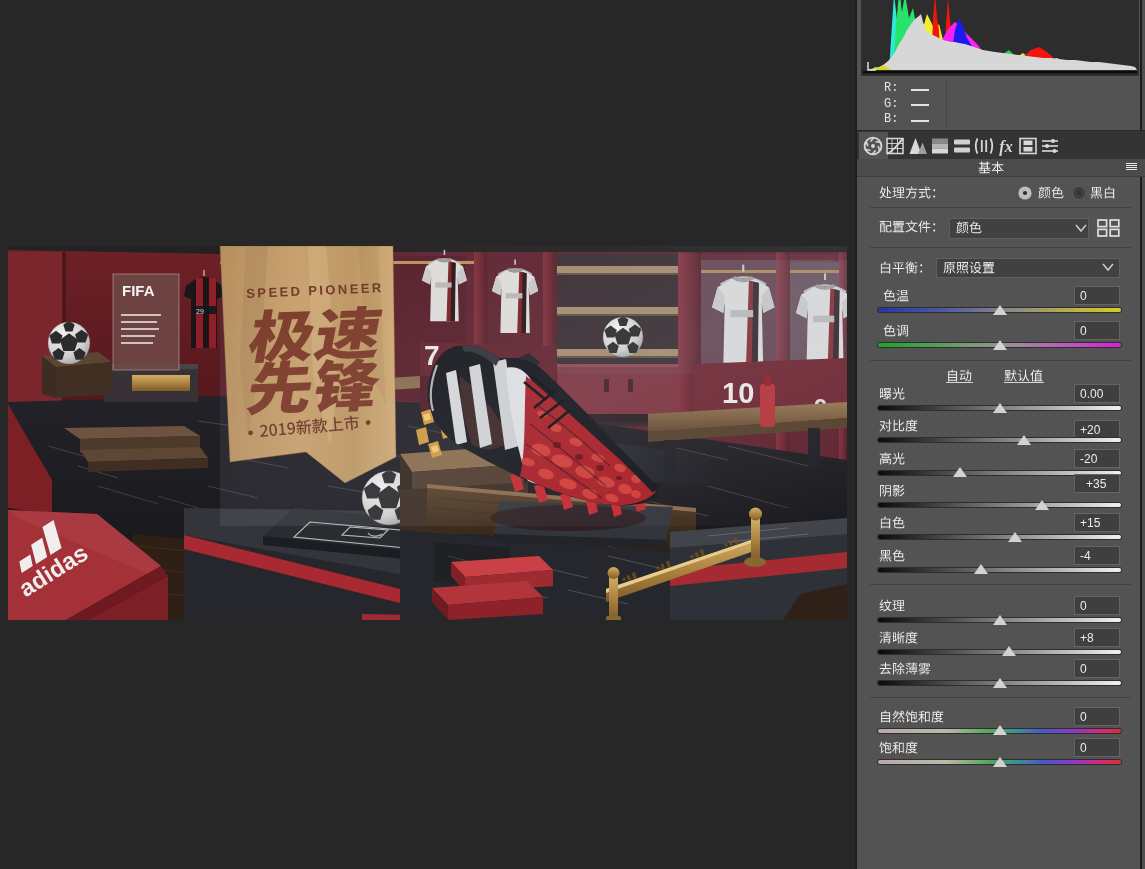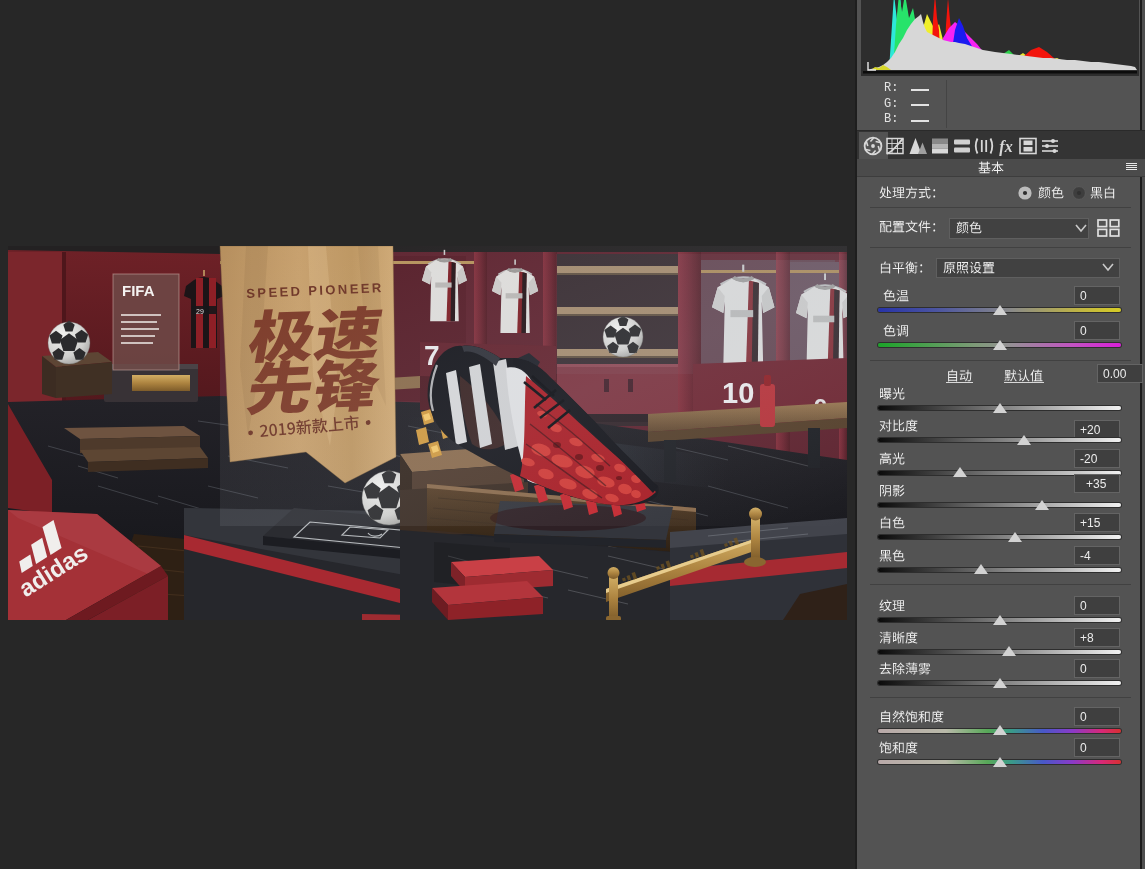--- a/index.html
+++ b/index.html
@@ -561,21 +561,21 @@
       <path d="M3.1 -5.3H10.1V-3.4H3.1ZM3.1 -6.3V-8.2H10.1V-6.3ZM3.1 -2.5H10.1V-0.6H3.1ZM5.9 -10.9C5.8 -10.4 5.6 -9.7 5.4 -9.1H2.1V1.1H3.1V0.3H10.1V1.0H11.1V-9.1H6.4C6.6 -9.6 6.8 -10.2 7.0 -10.8Z M14.2 -9.9V-9.0H19.2V-9.9ZM21.5 -10.7C21.5 -9.8 21.5 -8.8 21.4 -7.9H19.6V-7.0H21.4C21.3 -4.0 20.7 -1.3 19.0 0.3C19.2 0.5 19.6 0.8 19.7 1.0C21.6 -0.8 22.2 -3.8 22.4 -7.0H24.3C24.2 -2.4 24.0 -0.6 23.6 -0.2C23.5 -0.1 23.4 -0.1 23.1 -0.1C22.9 -0.1 22.2 -0.1 21.4 -0.1C21.6 0.2 21.7 0.6 21.7 0.8C22.4 0.9 23.2 0.9 23.6 0.8C24.0 0.8 24.2 0.7 24.5 0.4C24.9 -0.2 25.1 -2.1 25.3 -7.4C25.3 -7.6 25.3 -7.9 25.3 -7.9H22.4C22.4 -8.8 22.5 -9.8 22.5 -10.7ZM14.2 -0.6 14.2 -0.6V-0.6C14.5 -0.7 14.9 -0.9 18.6 -1.7L18.8 -0.8L19.7 -1.1C19.4 -2.0 18.8 -3.6 18.3 -4.7L17.5 -4.5C17.8 -3.9 18.0 -3.2 18.3 -2.5L15.2 -1.9C15.7 -3.0 16.2 -4.5 16.5 -5.9H19.4V-6.8H13.7V-5.9H15.5C15.2 -4.3 14.6 -2.8 14.4 -2.4C14.2 -1.9 14.1 -1.5 13.8 -1.5C14.0 -1.2 14.1 -0.8 14.2 -0.6Z" fill="#f0f0f0"></path>
     </svg>
     <div class="abs" style="left:946px;top:381.5px;width:27px;height:1px;background:#d8d8d8;"></div>
     <svg style="position:absolute;left:1004px;top:369px;" width="42" height="18" viewBox="0 -11.44 42 18">
       <path d="M9.9 -9.9C10.4 -9.2 11.0 -8.3 11.3 -7.8L12.0 -8.2C11.7 -8.7 11.1 -9.6 10.5 -10.2ZM2.1 -9.1C2.4 -8.5 2.5 -7.6 2.5 -7.1L3.1 -7.2C3.0 -7.8 2.9 -8.6 2.6 -9.2ZM2.6 -1.5C2.7 -0.8 2.8 0.1 2.8 0.7L3.4 0.6C3.5 0.0 3.4 -0.9 3.3 -1.6ZM3.9 -1.5C4.1 -0.9 4.3 -0.0 4.3 0.5L5.0 0.4C4.9 -0.2 4.8 -1.0 4.5 -1.7ZM5.2 -1.6C5.5 -1.1 5.7 -0.4 5.8 0.0L6.4 -0.2C6.3 -0.7 6.1 -1.3 5.8 -1.8ZM1.5 -1.8C1.2 -1.1 0.8 -0.1 0.4 0.5L1.1 0.8C1.5 0.2 1.9 -0.8 2.1 -1.6ZM4.8 -9.2C4.7 -8.6 4.4 -7.7 4.3 -7.1L4.7 -7.0C4.9 -7.5 5.2 -8.3 5.4 -9.0ZM8.9 -10.9V-8.0L8.9 -7.2H6.7V-6.2H8.8C8.7 -4.1 8.1 -1.6 6.2 0.4C6.5 0.6 6.8 0.8 7.0 1.0C8.4 -0.6 9.1 -2.4 9.4 -4.1C10.0 -1.9 10.8 -0.1 12.1 1.0C12.2 0.7 12.5 0.4 12.7 0.2C11.1 -1.0 10.2 -3.4 9.7 -6.2H12.3V-7.2H9.7L9.7 -8.0V-10.9ZM1.9 -9.8H3.5V-6.6H1.9ZM4.1 -9.8H5.5V-6.6H4.1ZM1.1 -4.9V-4.1H3.3V-3.1L0.8 -3.0L0.8 -2.1C2.3 -2.2 4.4 -2.3 6.5 -2.5L6.5 -3.3L4.2 -3.1V-4.1H6.3V-4.9H4.2V-5.8H6.3V-10.5H1.2V-5.8H3.3V-4.9Z M14.8 -10.1C15.5 -9.5 16.4 -8.6 16.8 -8.1L17.5 -8.8C17.0 -9.3 16.1 -10.1 15.5 -10.7ZM21.1 -10.9C21.1 -6.5 21.1 -1.9 17.8 0.4C18.1 0.5 18.4 0.8 18.6 1.0C20.3 -0.2 21.2 -2.1 21.6 -4.3C22.1 -2.4 23.0 -0.2 24.9 1.0C25.0 0.8 25.3 0.5 25.6 0.3C22.7 -1.5 22.1 -5.6 22.0 -6.9C22.1 -8.2 22.1 -9.6 22.1 -10.9ZM13.6 -6.8V-5.9H15.8V-1.4C15.8 -0.8 15.4 -0.4 15.1 -0.2C15.3 -0.0 15.5 0.3 15.6 0.5C15.8 0.3 16.2 0.0 18.6 -1.7C18.6 -1.9 18.4 -2.3 18.4 -2.6L16.7 -1.5V-6.8Z M33.8 -10.9C33.7 -10.5 33.7 -10.1 33.6 -9.6H30.3V-8.7H33.5C33.4 -8.3 33.3 -7.9 33.2 -7.5H31.0V-0.2H29.7V0.7H38.5V-0.2H37.3V-7.5H34.1C34.2 -7.9 34.3 -8.3 34.4 -8.7H38.1V-9.6H34.6L34.8 -10.9ZM31.9 -0.2V-1.3H36.4V-0.2ZM31.9 -4.9H36.4V-3.8H31.9ZM31.9 -5.7V-6.7H36.4V-5.7ZM31.9 -3.1H36.4V-2.0H31.9ZM29.4 -10.9C28.7 -8.9 27.6 -7.0 26.4 -5.7C26.6 -5.5 26.9 -5.0 27.0 -4.8C27.3 -5.2 27.7 -5.7 28.1 -6.2V1.0H29.0V-7.7C29.5 -8.6 30.0 -9.6 30.3 -10.6Z" fill="#f0f0f0"></path>
     </svg>
     <div class="abs" style="left:1004px;top:381.5px;width:40px;height:1px;background:#d8d8d8;"></div>
     <svg style="position:absolute;left:879px;top:387px;" width="29" height="18" viewBox="0 -11.44 29 18">
       <path d="M6.0 -8.4H10.6V-7.7H6.0ZM6.0 -9.8H10.6V-9.0H6.0ZM5.8 -2.2C6.2 -1.9 6.6 -1.5 6.8 -1.2L7.4 -1.6C7.2 -1.9 6.8 -2.3 6.4 -2.6ZM3.2 -5.4V-2.4H1.8V-5.4ZM3.2 -6.3H1.8V-9.1H3.2ZM1.0 -10.0V-0.5H1.8V-1.5H4.0V-10.0ZM4.9 -6.2V-5.5H6.4V-4.5H4.5V-3.8H6.3C5.7 -3.2 4.8 -2.7 4.0 -2.4C4.2 -2.3 4.5 -2.0 4.6 -1.8C5.5 -2.2 6.6 -3.0 7.2 -3.8H9.7C10.2 -3.0 11.2 -2.2 12.0 -1.8C12.1 -2.0 12.4 -2.2 12.5 -2.4C11.9 -2.7 11.1 -3.2 10.5 -3.8H12.4V-4.5H10.4V-5.5H12.0V-6.2H10.4V-7.0H11.6V-10.5H5.1V-7.0H6.4V-6.2ZM7.3 -7.0H9.6V-6.2H7.3ZM7.3 -4.5V-5.5H9.6V-4.5ZM10.3 -2.6C10.0 -2.3 9.5 -1.7 9.1 -1.4L8.8 -1.5V-3.4H7.9V-1.5C6.6 -1.0 5.2 -0.5 4.3 -0.1L4.6 0.6C5.6 0.2 6.8 -0.3 7.9 -0.8V0.1C7.9 0.3 7.9 0.3 7.7 0.3C7.6 0.3 7.0 0.3 6.5 0.3C6.6 0.5 6.7 0.8 6.7 1.0C7.5 1.0 8.0 1.0 8.4 0.9C8.7 0.8 8.8 0.6 8.8 0.2V-0.7C9.8 -0.4 10.8 0.2 11.5 0.6L11.9 -0.1C11.4 -0.4 10.6 -0.8 9.7 -1.1C10.1 -1.4 10.5 -1.8 10.9 -2.2Z M14.8 -10.0C15.5 -8.9 16.1 -7.6 16.3 -6.7L17.3 -7.1C17.0 -8.0 16.3 -9.3 15.7 -10.3ZM23.3 -10.4C23.0 -9.4 22.3 -8.0 21.7 -7.1L22.5 -6.7C23.1 -7.6 23.8 -8.9 24.3 -10.1ZM19.0 -10.9V-6.0H13.7V-5.0H17.2C17.0 -2.6 16.5 -0.7 13.4 0.2C13.7 0.4 13.9 0.8 14.1 1.0C17.3 -0.0 18.0 -2.2 18.2 -5.0H20.6V-0.4C20.6 0.7 20.9 1.0 22.1 1.0C22.3 1.0 23.7 1.0 24.0 1.0C25.1 1.0 25.4 0.5 25.5 -1.7C25.2 -1.8 24.8 -1.9 24.6 -2.1C24.5 -0.2 24.4 0.1 23.9 0.1C23.6 0.1 22.5 0.1 22.2 0.1C21.7 0.1 21.6 0.0 21.6 -0.4V-5.0H25.3V-6.0H20.0V-10.9Z" fill="#f0f0f0"></path>
     </svg>
-    <div class="vbox" style="left:1074px;top:364px;margin-left:23px;">0.00</div>
+    <div class="vbox" style="left:1074px;top:384px;">0.00</div>
     <div class="track" style="left:878px;top:406px;background:linear-gradient(to right,#0a0a0a,#f2f2f2);"></div>
     <div class="thumb" style="left:992.5px;top:402.5px;"></div>
     <svg style="position:absolute;left:879px;top:419px;" width="42" height="18" viewBox="0 -11.44 42 18">
       <path d="M6.5 -5.1C7.1 -4.2 7.7 -3.0 7.9 -2.2L8.8 -2.6C8.6 -3.4 8.0 -4.6 7.3 -5.5ZM1.2 -5.9C2.0 -5.2 2.8 -4.3 3.6 -3.5C2.8 -1.8 1.8 -0.5 0.6 0.2C0.8 0.4 1.1 0.8 1.3 1.0C2.5 0.2 3.5 -1.0 4.3 -2.6C4.9 -1.9 5.3 -1.2 5.7 -0.6L6.4 -1.4C6.1 -2.0 5.4 -2.8 4.7 -3.7C5.3 -5.1 5.8 -6.9 6.0 -9.0L5.3 -9.2L5.2 -9.2H0.9V-8.3H4.9C4.7 -6.9 4.4 -5.6 4.0 -4.5C3.3 -5.2 2.6 -5.9 1.9 -6.5ZM9.9 -10.9V-7.8H6.3V-6.9H9.9V-0.3C9.9 -0.1 9.9 0.0 9.6 0.0C9.4 0.0 8.7 0.0 7.9 0.0C8.0 0.3 8.1 0.8 8.2 1.0C9.3 1.0 10.0 1.0 10.3 0.8C10.8 0.7 10.9 0.4 10.9 -0.3V-6.9H12.5V-7.8H10.9V-10.9Z M14.6 0.9C14.9 0.7 15.4 0.5 19.0 -0.7C18.9 -0.9 18.9 -1.3 18.9 -1.6L15.7 -0.7V-5.9H18.9V-6.9H15.7V-10.8H14.7V-0.9C14.7 -0.3 14.4 -0.0 14.1 0.1C14.3 0.3 14.5 0.7 14.6 0.9ZM19.9 -10.9V-1.1C19.9 0.3 20.3 0.7 21.5 0.7C21.8 0.7 23.3 0.7 23.5 0.7C24.9 0.7 25.1 -0.2 25.2 -2.8C25.0 -2.9 24.6 -3.1 24.3 -3.2C24.2 -0.8 24.1 -0.2 23.5 -0.2C23.1 -0.2 21.9 -0.2 21.6 -0.2C21.1 -0.2 20.9 -0.4 20.9 -1.1V-4.9C22.4 -5.7 23.9 -6.7 25.1 -7.7L24.2 -8.5C23.5 -7.7 22.2 -6.7 20.9 -5.9V-10.9Z M31.0 -8.4V-7.2H28.9V-6.4H31.0V-4.3H36.1V-6.4H38.2V-7.2H36.1V-8.4H35.1V-7.2H32.0V-8.4ZM35.1 -6.4V-5.1H32.0V-6.4ZM35.8 -2.6C35.3 -2.0 34.5 -1.4 33.5 -1.0C32.6 -1.4 31.9 -2.0 31.3 -2.6ZM29.1 -3.4V-2.6H30.8L30.4 -2.5C30.9 -1.7 31.6 -1.1 32.5 -0.6C31.2 -0.2 29.9 0.0 28.5 0.1C28.6 0.4 28.8 0.7 28.9 1.0C30.5 0.8 32.1 0.5 33.5 -0.1C34.8 0.5 36.3 0.8 37.9 1.0C38.1 0.8 38.3 0.4 38.5 0.2C37.1 0.1 35.7 -0.2 34.6 -0.6C35.7 -1.2 36.7 -2.0 37.3 -3.2L36.7 -3.5L36.5 -3.4ZM32.1 -10.8C32.3 -10.4 32.5 -10.0 32.7 -9.6H27.6V-6.1C27.6 -4.1 27.5 -1.4 26.5 0.6C26.7 0.7 27.2 0.9 27.4 1.0C28.4 -1.0 28.6 -4.0 28.6 -6.1V-8.7H38.3V-9.6H33.8C33.6 -10.0 33.4 -10.6 33.1 -11.0Z" fill="#f0f0f0"></path>
     </svg>
     <div class="vbox" style="left:1074px;top:420px;">+20</div>
     <div class="track" style="left:878px;top:438px;background:linear-gradient(to right,#0a0a0a,#f2f2f2);"></div>
     <div class="thumb" style="left:1016.5px;top:434.5px;"></div>
     <svg style="position:absolute;left:879px;top:451.5px;" width="29" height="18" viewBox="0 -11.44 29 18">
       <path d="M3.7 -7.3H9.3V-6.1H3.7ZM2.7 -8.0V-5.4H10.4V-8.0ZM5.7 -10.7 6.1 -9.6H0.8V-8.7H12.2V-9.6H7.2C7.0 -10.0 6.9 -10.5 6.7 -11.0ZM1.2 -4.6V1.0H2.2V-3.8H10.8V0.0C10.8 0.2 10.7 0.2 10.6 0.2C10.4 0.2 9.8 0.2 9.2 0.2C9.4 0.4 9.5 0.7 9.6 0.9C10.4 0.9 10.9 0.9 11.3 0.8C11.6 0.7 11.8 0.5 11.8 0.0V-4.6ZM3.7 -3.1V0.3H4.6V-0.4H9.2V-3.1ZM4.6 -2.3H8.3V-1.1H4.6Z M14.8 -10.0C15.5 -8.9 16.1 -7.6 16.3 -6.7L17.3 -7.1C17.0 -8.0 16.3 -9.3 15.7 -10.3ZM23.3 -10.4C23.0 -9.4 22.3 -8.0 21.7 -7.1L22.5 -6.7C23.1 -7.6 23.8 -8.9 24.3 -10.1ZM19.0 -10.9V-6.0H13.7V-5.0H17.2C17.0 -2.6 16.5 -0.7 13.4 0.2C13.7 0.4 13.9 0.8 14.1 1.0C17.3 -0.0 18.0 -2.2 18.2 -5.0H20.6V-0.4C20.6 0.7 20.9 1.0 22.1 1.0C22.3 1.0 23.7 1.0 24.0 1.0C25.1 1.0 25.4 0.5 25.5 -1.7C25.2 -1.8 24.8 -1.9 24.6 -2.1C24.5 -0.2 24.4 0.1 23.9 0.1C23.6 0.1 22.5 0.1 22.2 0.1C21.7 0.1 21.6 0.0 21.6 -0.4V-5.0H25.3V-6.0H20.0V-10.9Z" fill="#f0f0f0"></path>

